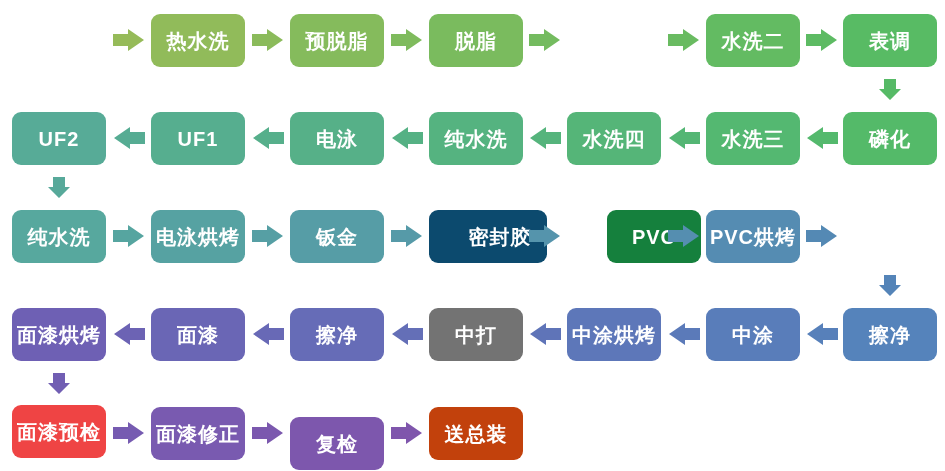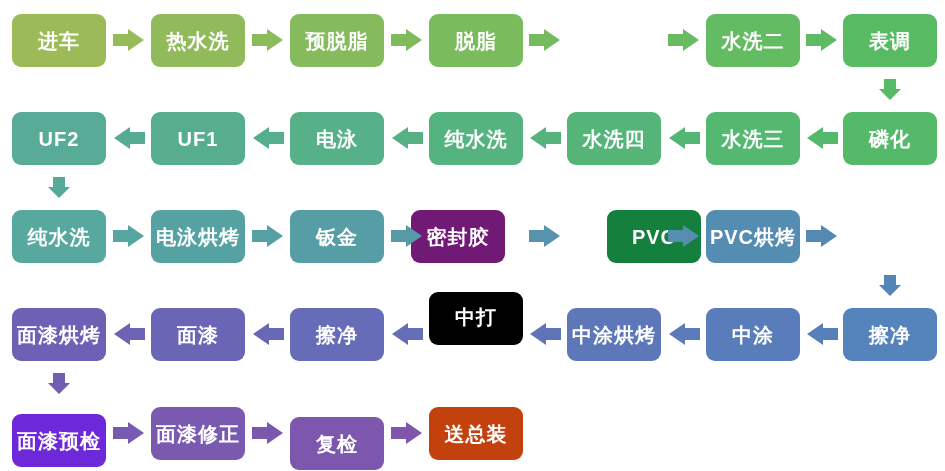--- a/index.html
+++ b/index.html
@@ -12,51 +12,50 @@
     text-align:center;white-space:nowrap;
   }
   .arrow{position:absolute;line-height:0;}
   .arrow svg{display:block;}
 </style>
 </head>
 <body>
 
 <div class="canvas">
 
-  <div class="node" style="left: 12px; top: 14px; background-color: rgb(156, 187, 88);">进车</div>
   <div class="node" style="left: 151px; top: 14px; background-color: rgb(145, 187, 90);">热水洗</div>
   <div class="node" style="left: 290px; top: 14px; background-color: rgb(133, 187, 92);">预脱脂</div>
   <div class="node" style="left: 429px; top: 14px; background-color: rgb(122, 187, 94);">脱脂</div>
   <div class="node" style="left: 706px; top: 14px; background-color: rgb(99, 187, 98);">水洗二</div>
   <div class="node" style="left: 843px; top: 14px; background-color: rgb(88, 187, 100);">表调</div>
 
   <div class="node" style="left: 843px; top: 112px; background-color: rgb(84, 186, 105);">磷化</div>
   <div class="node" style="left: 706px; top: 112px; background-color: rgb(84, 184, 113);">水洗三</div>
   <div class="node" style="left: 567px; top: 112px; background-color: rgb(85, 181, 120);">水洗四</div>
   <div class="node" style="left: 429px; top: 112px; background-color: rgb(85, 179, 128);">纯水洗</div>
   <div class="node" style="left: 290px; top: 112px; background-color: rgb(86, 176, 136);">电泳</div>
   <div class="node" style="left: 151px; top: 112px; background-color: rgb(86, 174, 143);">UF1</div>
   <div class="node" style="left: 12px; top: 112px; background-color: rgb(87, 171, 151);">UF2</div>
 
   <div class="node" style="left: 12px; top: 210px; background-color: rgb(87, 168, 158);">纯水洗</div>
   <div class="node" style="left: 151px; top: 210px; background-color: rgb(86, 162, 162);">电泳烘烤</div>
   <div class="node" style="left: 290px; top: 210px; background-color: rgb(86, 157, 166);">钣金</div>
-  <div class="node" style="left: 411px; top: 210px; background-color: #701a75;">密封胶</div>
+  <div class="node" style="left: 429px; top: 210px; background-color: #0c4a6e; padding-left: 24px;">密封胶</div>
   <div class="node" style="left: 567px; top: 210px; background-color: #15803d; margin-left: 40px;">PVC</div>
   <div class="node" style="left: 706px; top: 210px; background-color: rgb(85, 140, 178);">PVC烘烤</div>
 
   <div class="node" style="left: 843px; top: 308px; background-color: rgb(85, 131, 187);">擦净</div>
   <div class="node" style="left: 706px; top: 308px; background-color: rgb(89, 125, 186);">中涂</div>
   <div class="node" style="left: 567px; top: 308px; background-color: rgb(93, 119, 185);">中涂烘烤</div>
-  <div class="node" style="left: 429px; top: 292px; background-color: #000000; font-family: Liberation Mono, monospace;">中打</div>
+  <div class="node" style="left: 429px; top: 308px; background-color: #737373;">中打</div>
   <div class="node" style="left: 290px; top: 308px; background-color: rgb(102, 108, 183);">擦净</div>
   <div class="node" style="left: 151px; top: 308px; background-color: rgb(106, 102, 181);">面漆</div>
   <div class="node" style="left: 12px; top: 308px; background-color: rgb(110, 96, 180);">面漆烘烤</div>
 
-  <div class="node" style="left: 12px; top: 414px; background-color: #6d28d9;">面漆预检</div>
+  <div class="node" style="left: 12px; top: 405px; background-color: #ef4444;">面漆预检</div>
   <div class="node" style="left: 151px; top: 407px; background-color: rgb(121, 90, 176);">面漆修正</div>
   <div class="node" style="left: 290px; top: 407px; background-color: rgb(125, 87, 173); margin-top: 10px;">复检</div>
   <div class="node" style="left: 429px; top: 407px; background-color: #c2410c;">送总装</div>
 
   <div class="arrow" style="left: 113px; top: 28px; color: rgb(150, 187, 89);">
       <svg width="32" height="24" viewBox="0 0 32 24">
         <path d="M0 6h15V1l16 11-16 11v-5H0z" fill="currentColor"></path>
       </svg>
     </div>
   <div class="arrow" style="left: 252px; top: 28px; color: rgb(139, 187, 91);">

